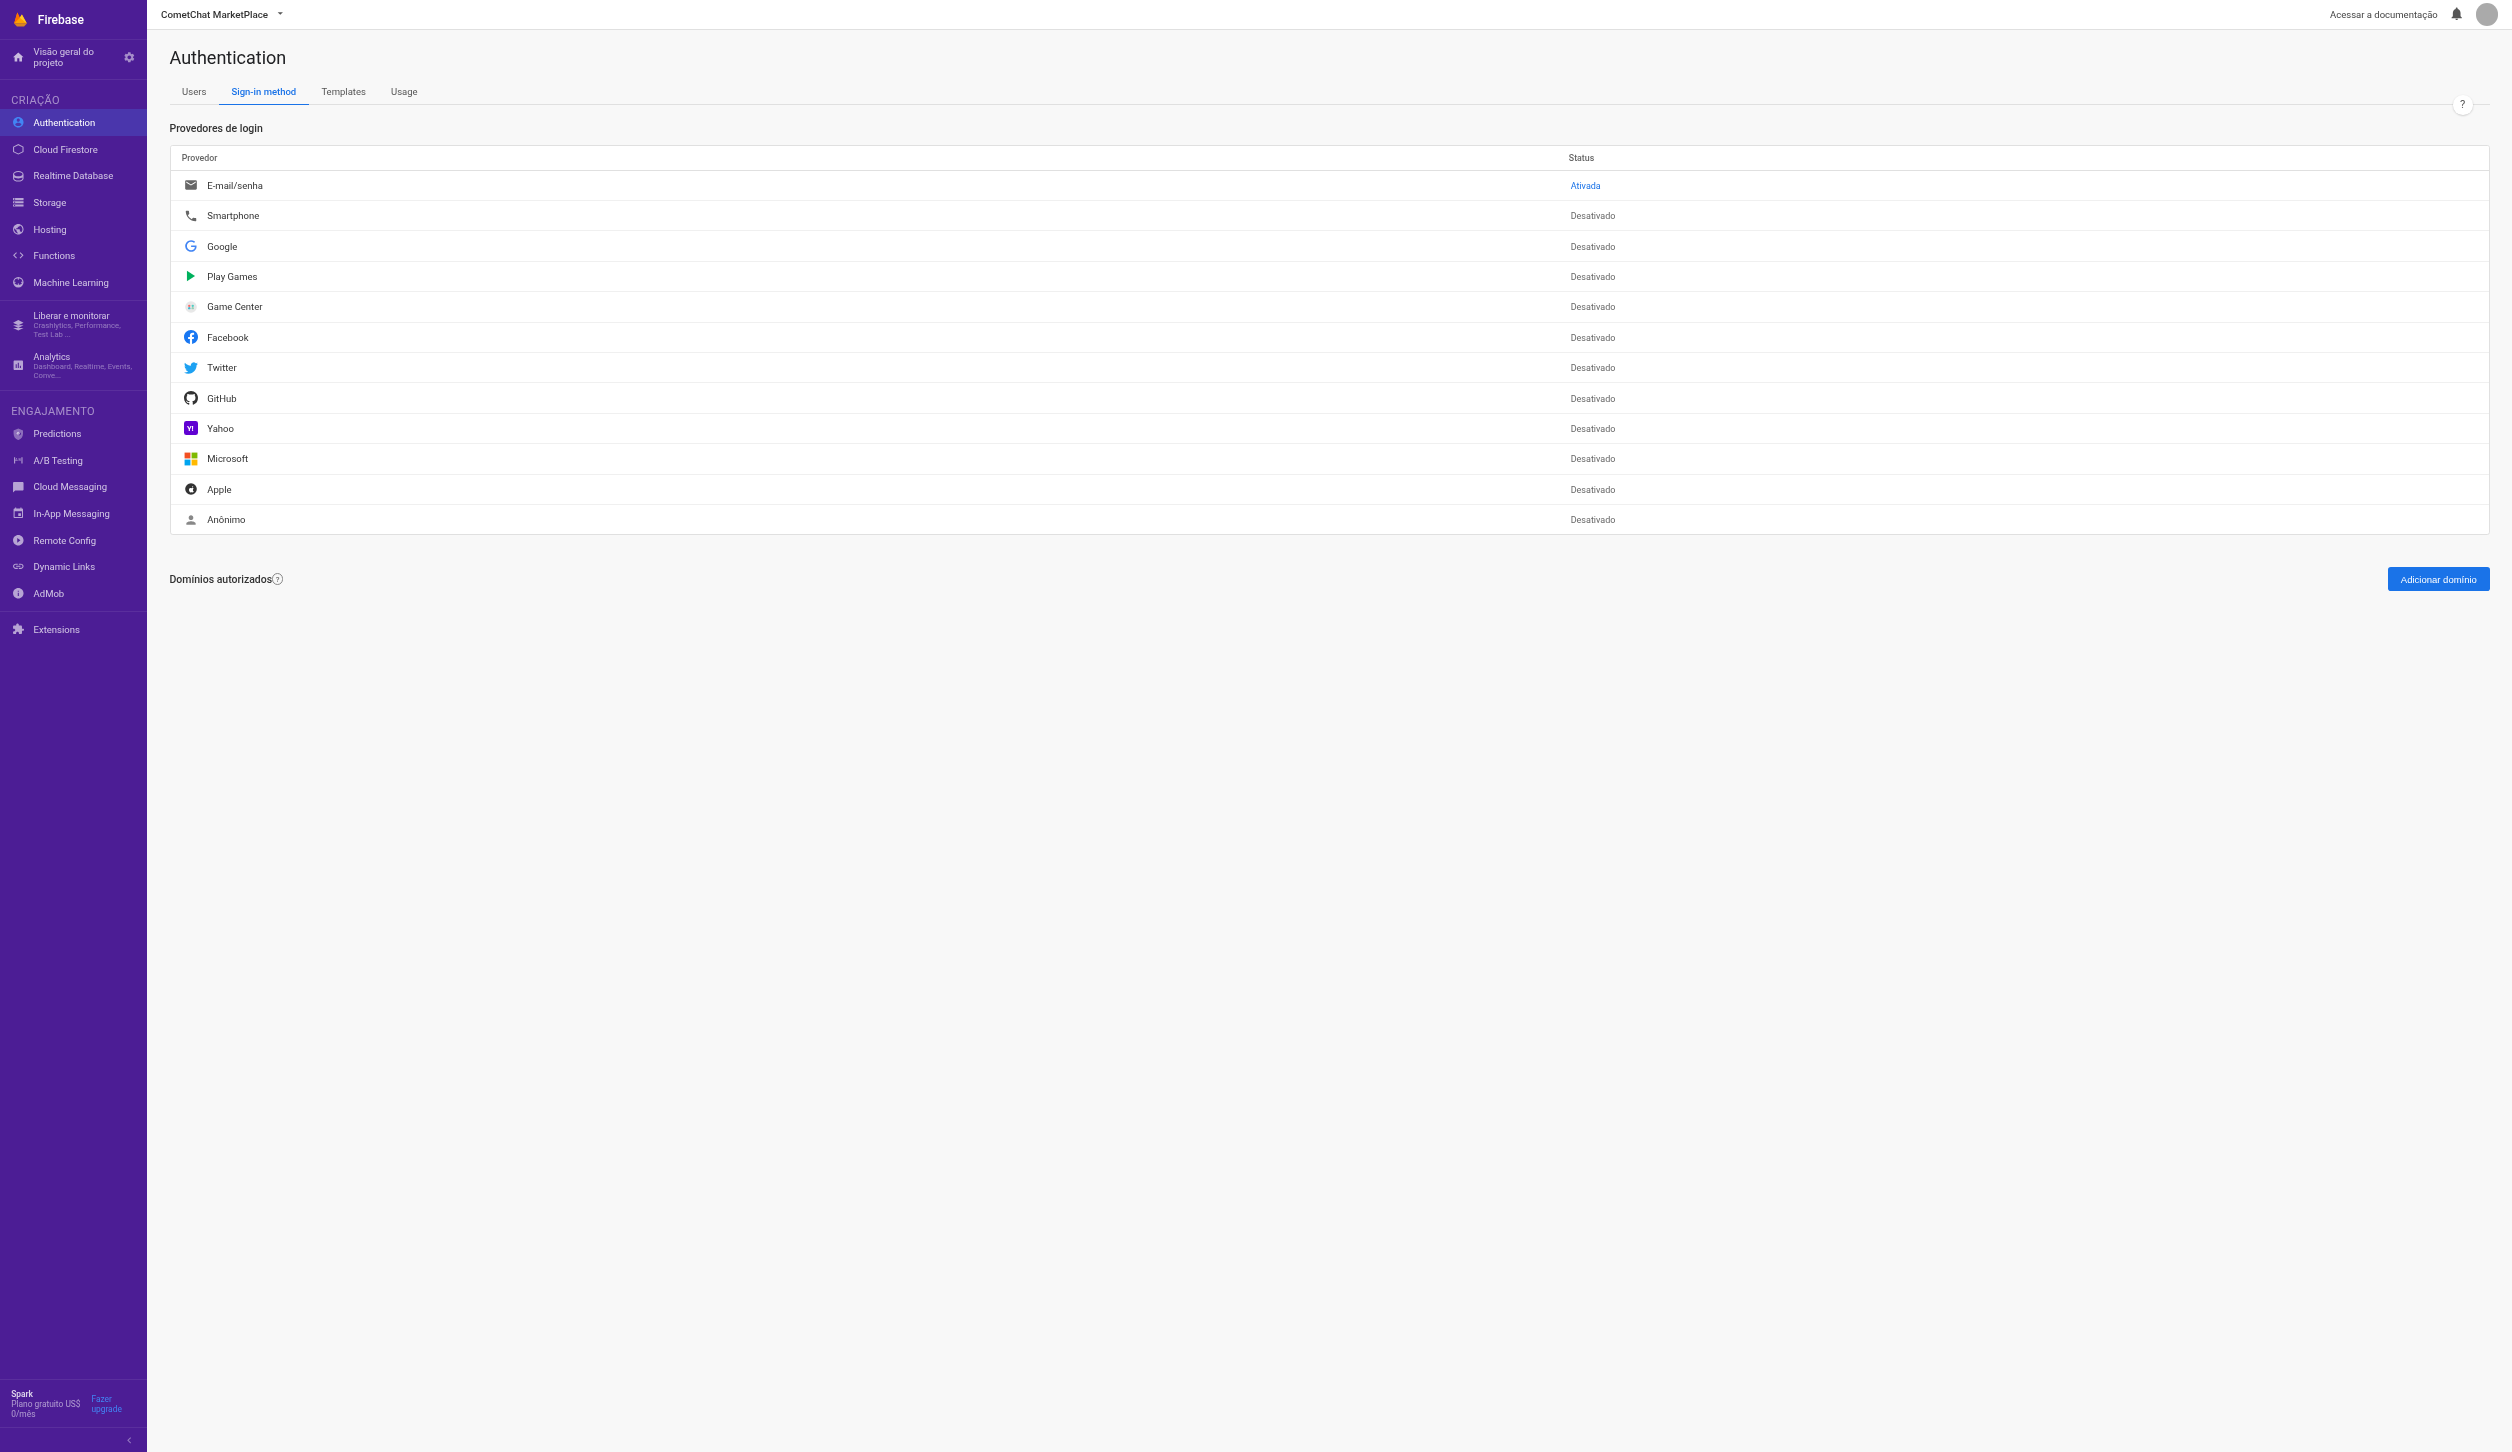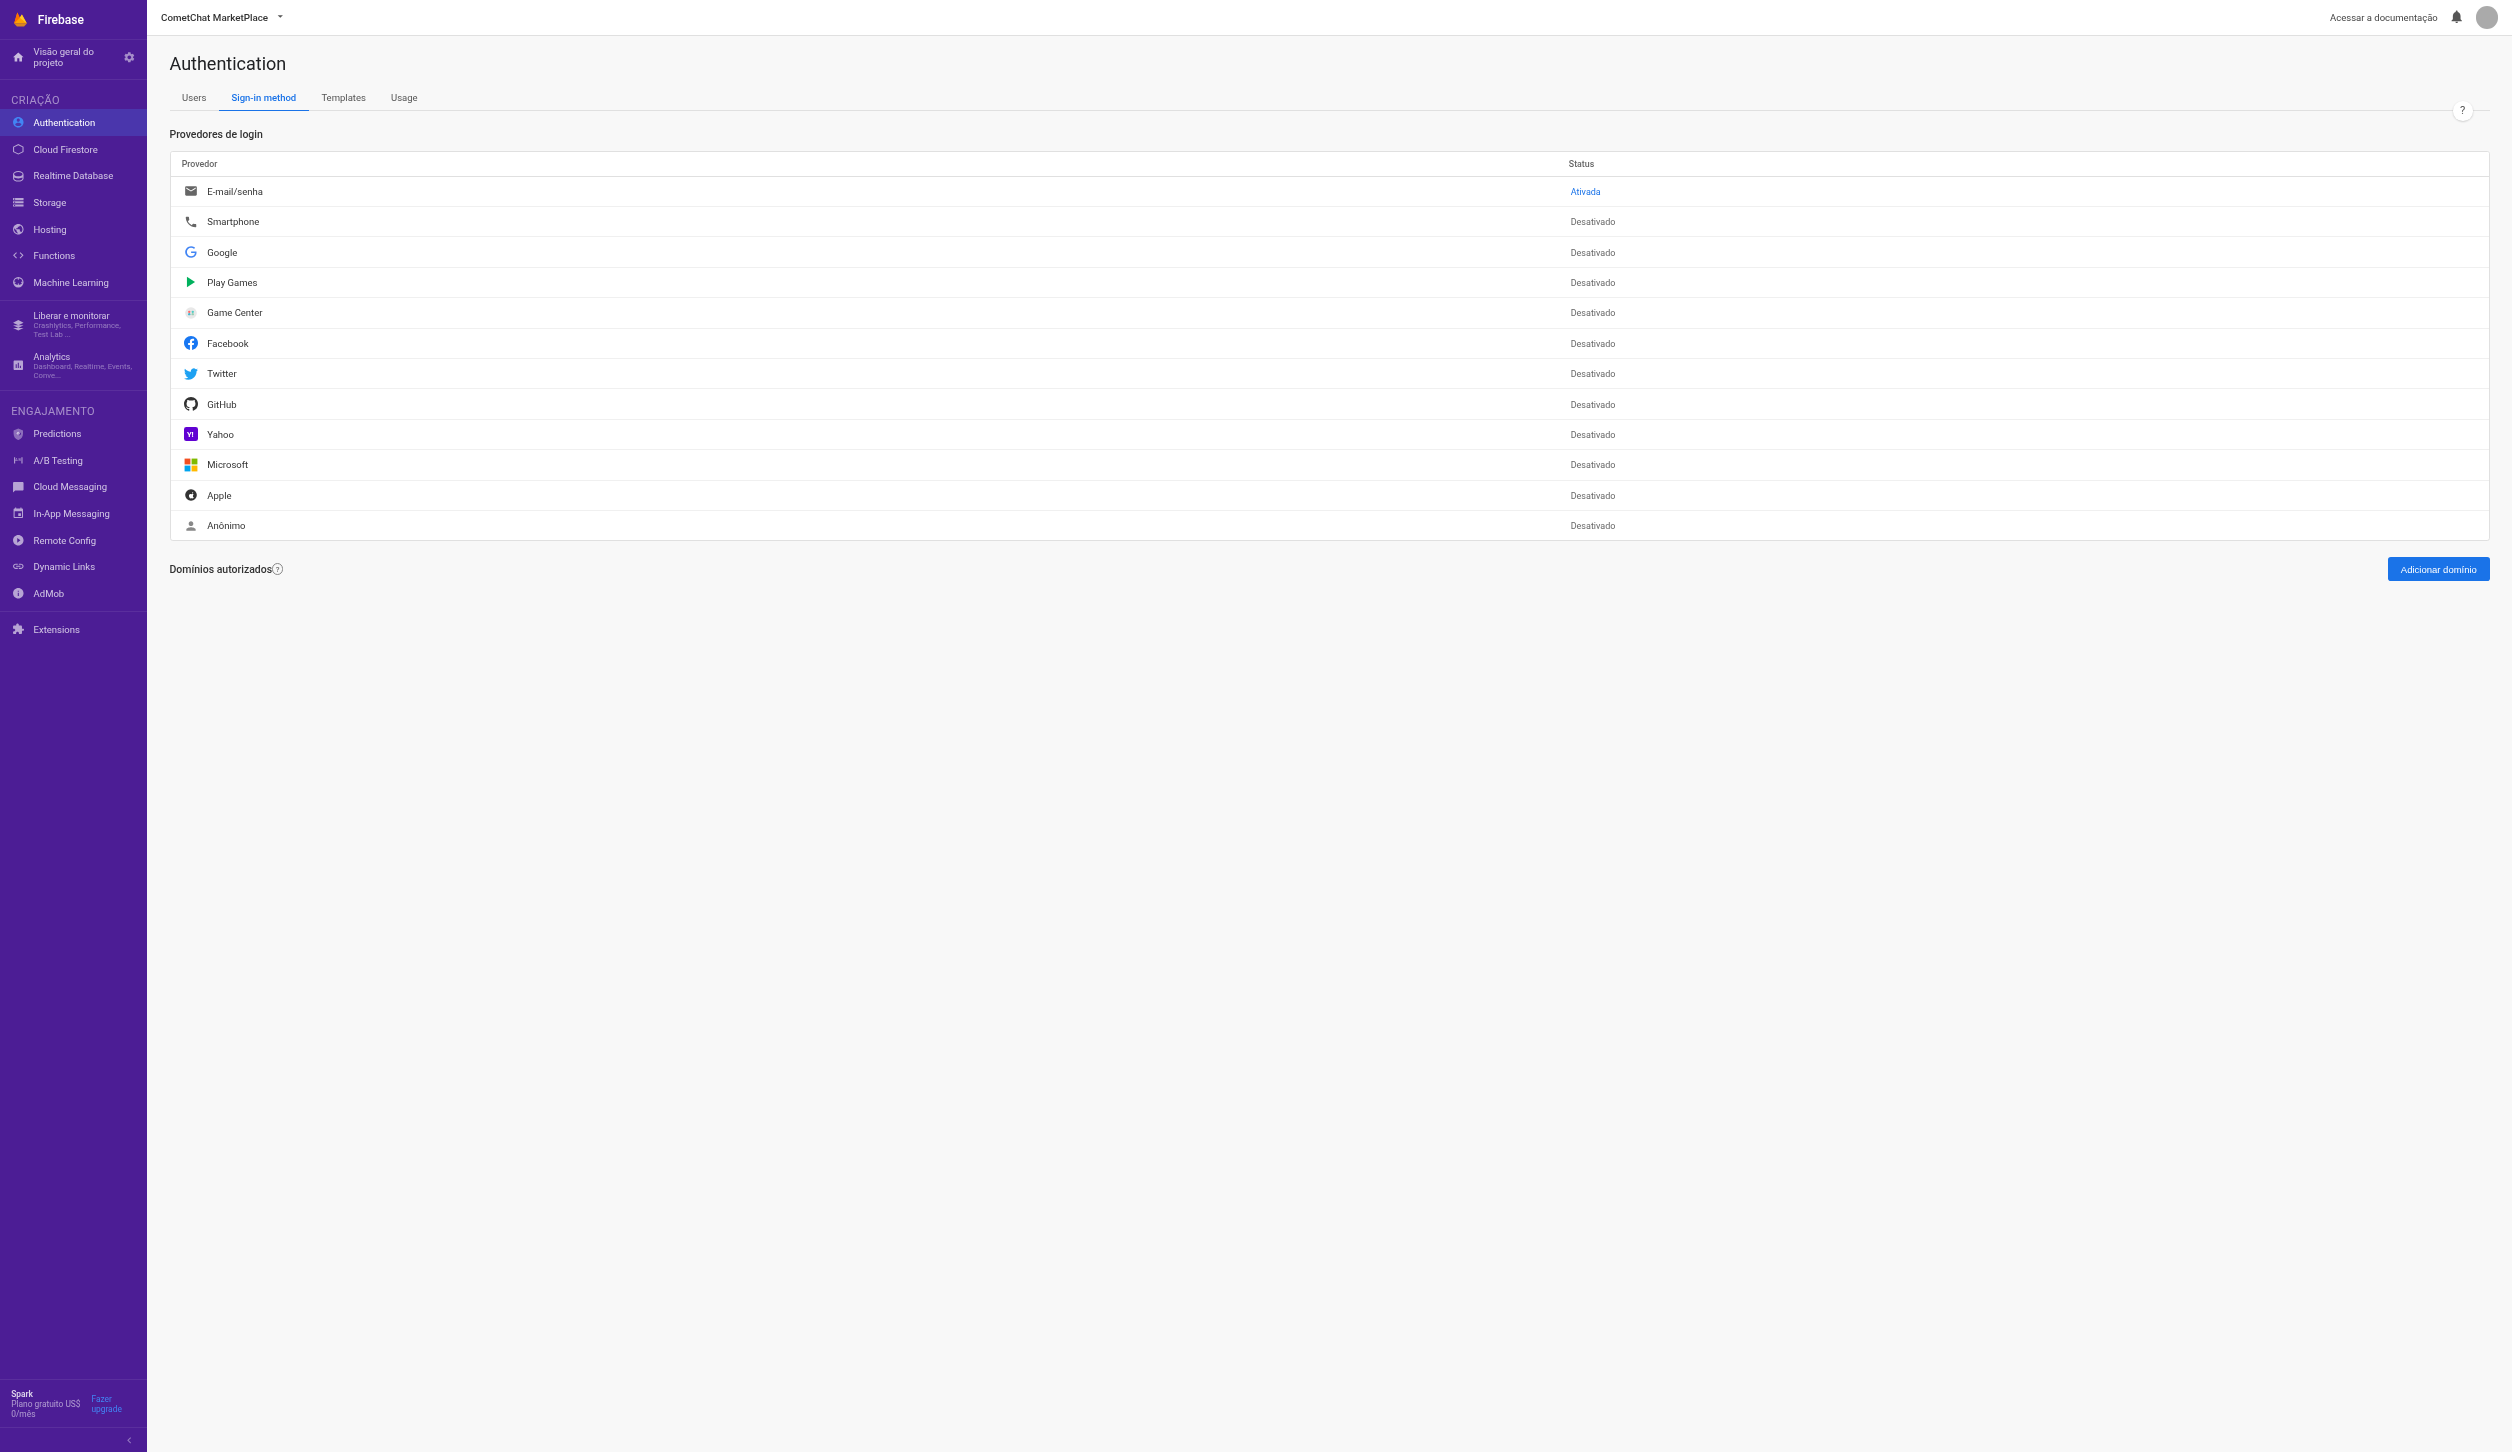--- a/index.html
+++ b/index.html
@@ -83,21 +83,21 @@
     }
 
     
     .topbar {
       background: #fff;
       border-bottom: 0.7px solid #e0e0e0;
       display: flex;
       align-items: center;
       justify-content: space-between;
       padding: 0 14px;
-      height: 36px;
+      height: 30px;
       flex-shrink: 0;
     }
     .topbar-left {
       display: flex;
       align-items: center;
       gap: 5.6px;
       font-size: 9.8px;
       color: #333;
     }
     .topbar-project {
@@ -171,21 +171,21 @@
       font-size: 10.5px;
       font-weight: 500;
       color: #333;
       margin-bottom: 9.8px;
     }
     .card {
       background: #fff;
       border-radius: 2.8px;
       border: 0.7px solid #e0e0e0;
       overflow: hidden;
-      margin-bottom: 16px;
+      margin-bottom: 32px;
     }
 
     
     .table { width: 100%; border-collapse: collapse; }
     .table th {
       text-align: left;
       padding: 7px 11.2px;
       font-size: 8.8px;
       font-weight: 500;
       color: #666;

